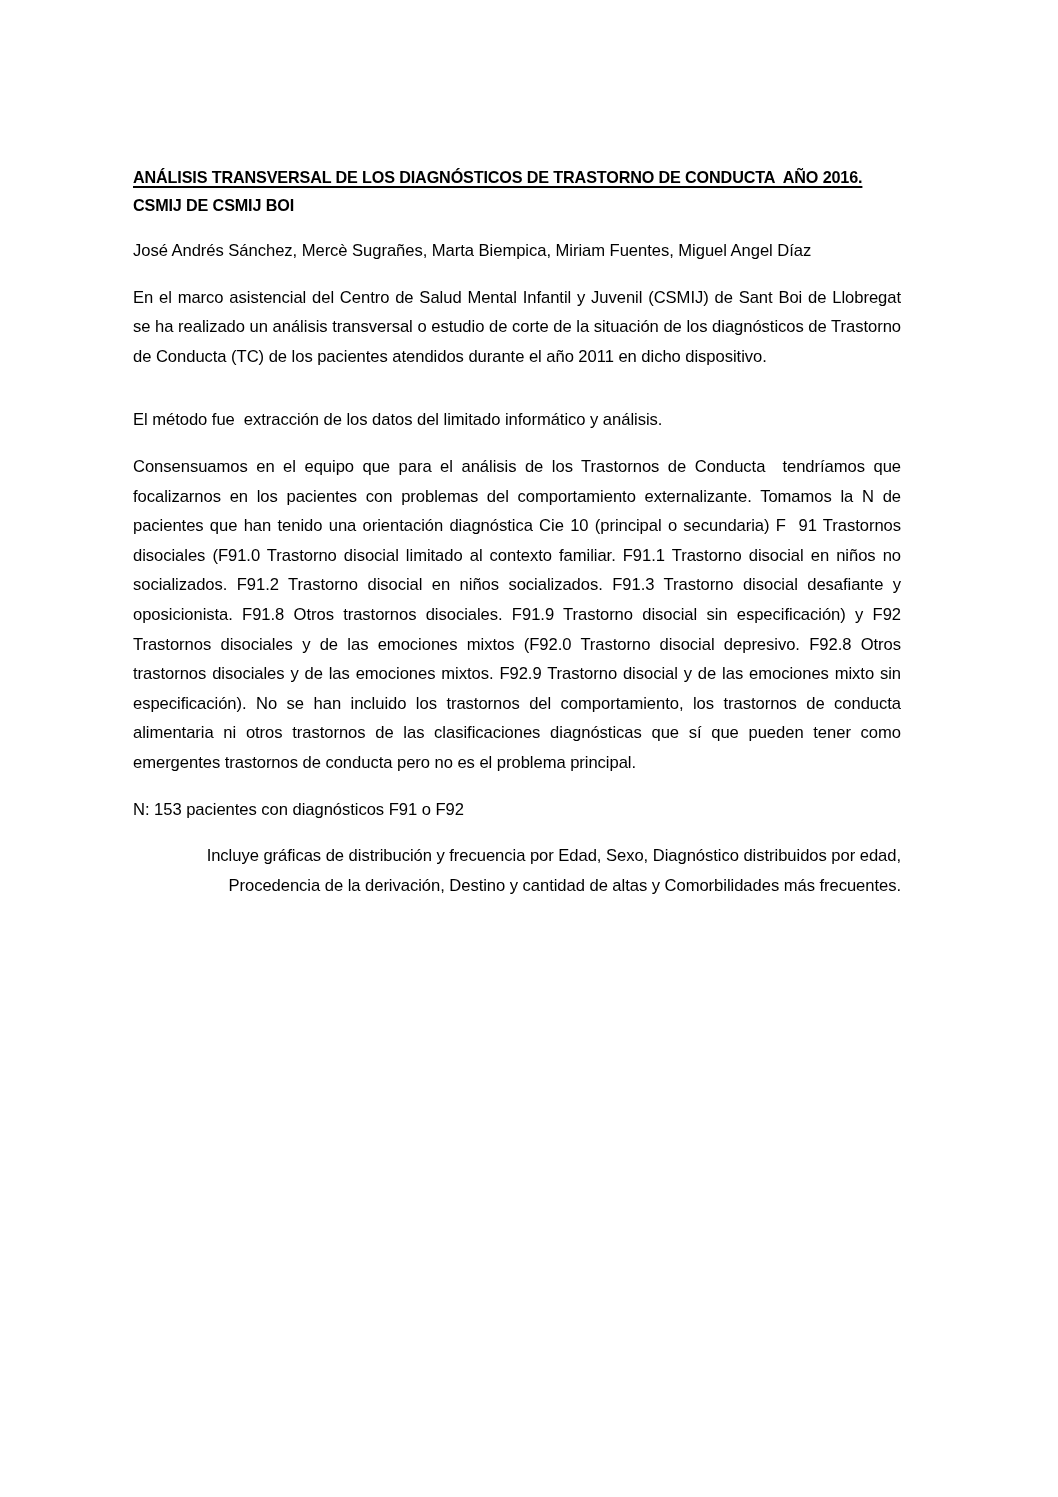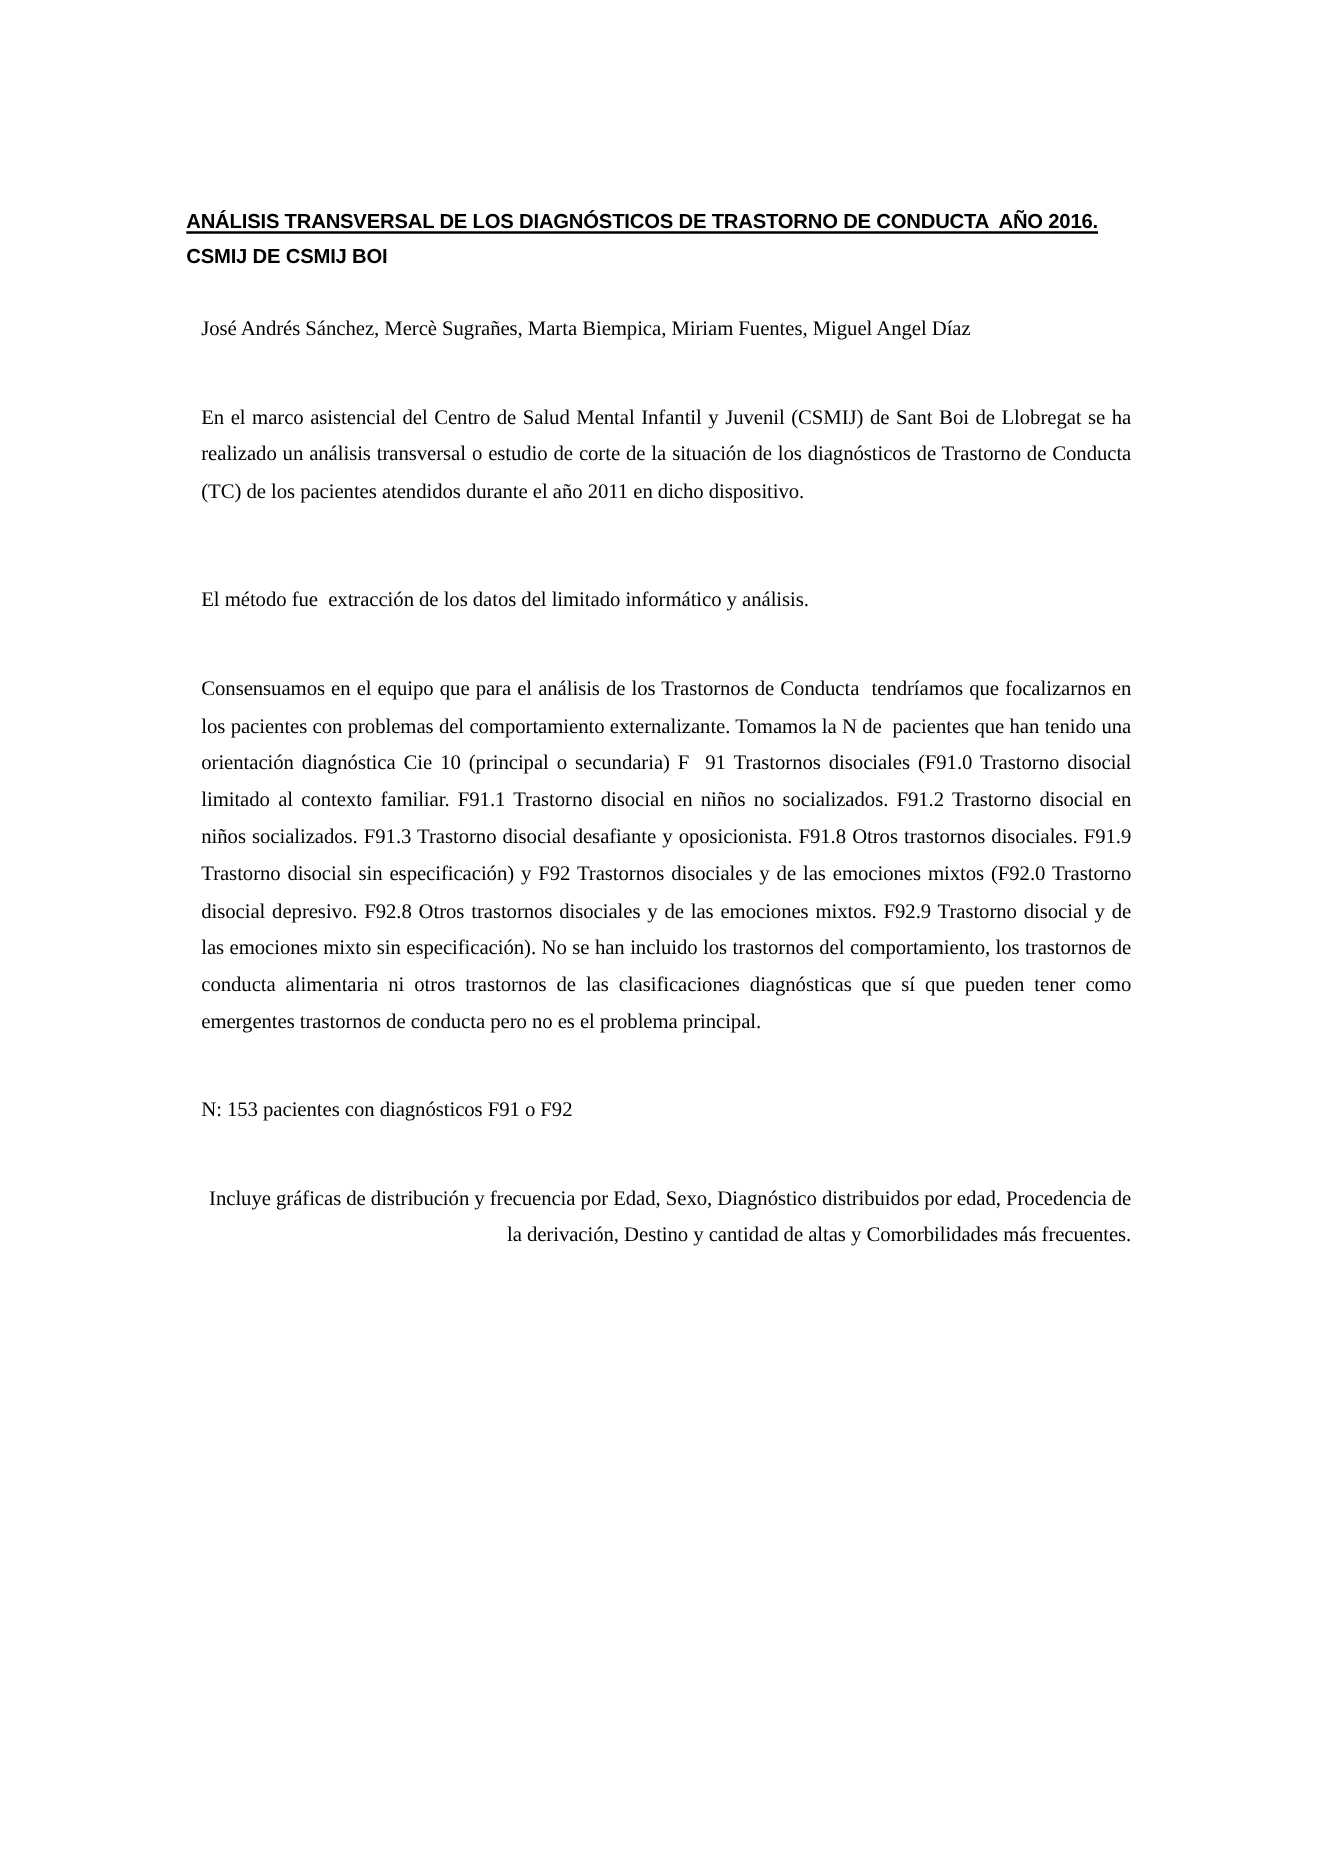--- a/index.html
+++ b/index.html
@@ -15,21 +15,21 @@
   .page {
     position: relative;
     width: 1058px;
     height: 1497px;
     background: #ffffff;
     overflow: hidden;
     box-sizing: border-box;
   }
   .content {
     position: absolute;
-    left: 149px;
+    left: 133px;
     top: 163px;
     width: 768px;
   }
 
   
   .doc-title {
     font-size: 16.2px;
     font-weight: bold;
     line-height: 28px;
     letter-spacing: -0.15px;
@@ -43,28 +43,27 @@
     text-decoration-thickness: 1.6px;
   }
   .doc-title .line-plain {
     display: block;
   }
 
   
   .para {
     font-size: 16.6px;
     line-height: 29.6px;
-    margin: 12px;
+    margin: 0;
     padding: 0;
     text-align: justify;
     text-justify: inter-word;
     letter-spacing: -0.05px;
     white-space: pre-wrap;
     hyphens: none;
-    font-family: Liberation Serif, serif;
   }
   .para.last-left {
     text-align: left;
   }
   .gap-author { height: 17px; }
   .gap-p      { height: 17px; }
 
   .para:last-child {
     text-align: right;
   }

